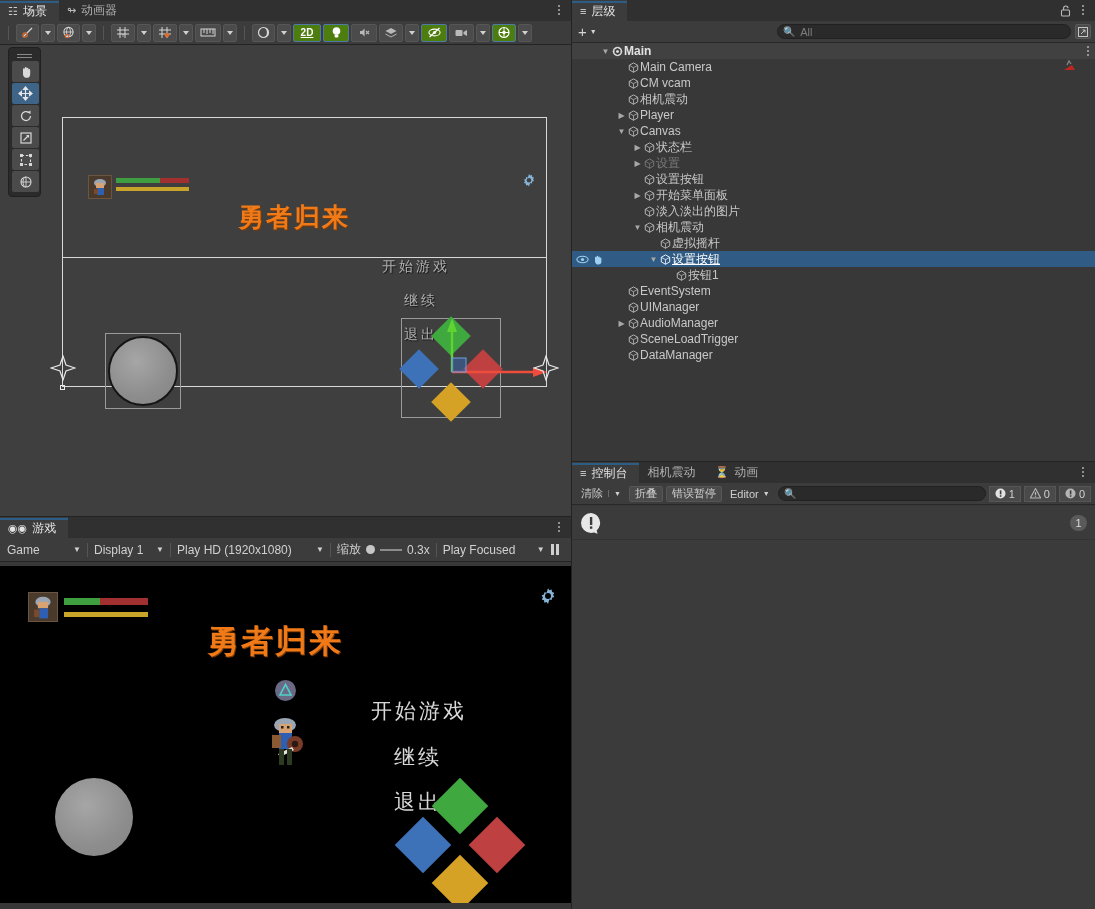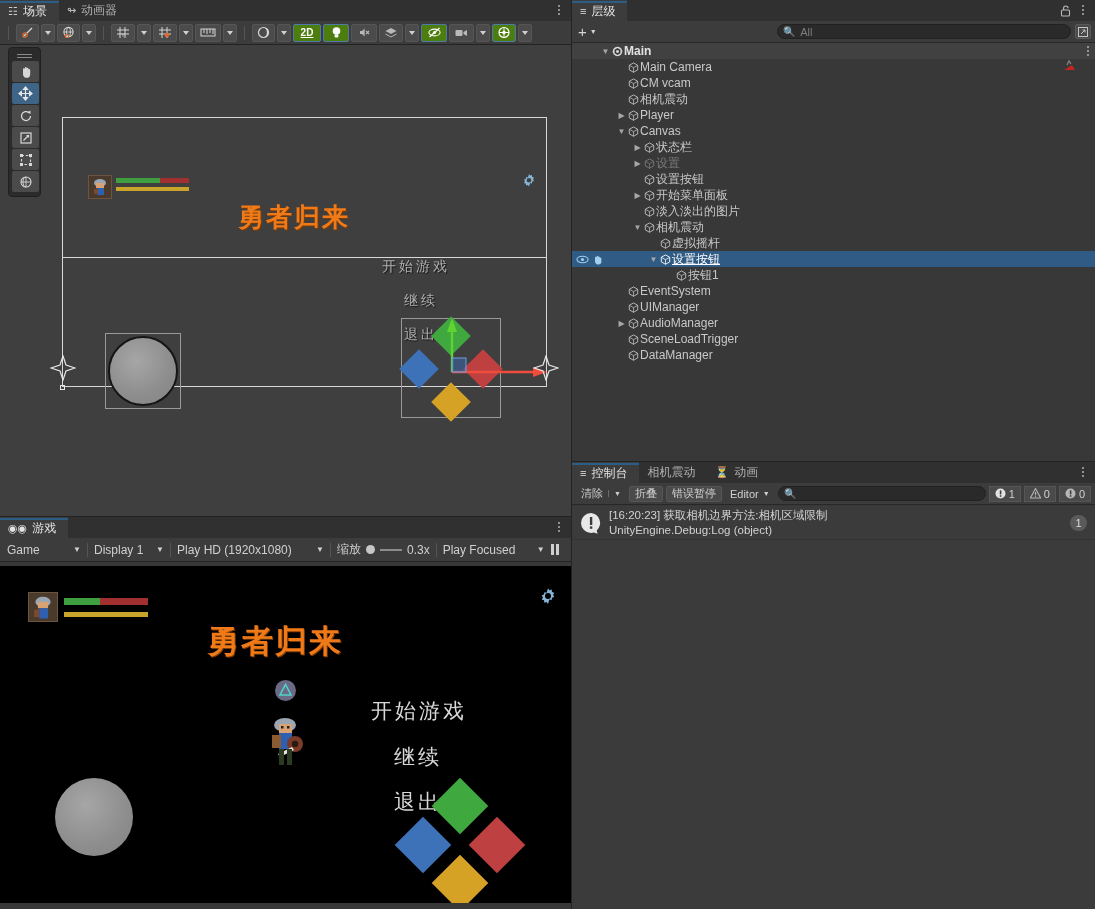--- a/index.html
+++ b/index.html
@@ -764,24 +764,20 @@
       </div>
     </div>
 
     <div id="conList">
       <div class="logrow">
         <svg width="22" height="22" viewBox="0 0 22 22">
           <path d="M11 1a10 10 0 1 0 0 20c1 0 2-.2 3-.5l3.6 1.2-.9-3.3A10 10 0 0 0 11 1z" fill="#e8e8e8"></path>
           <rect x="9.9" y="5" width="2.4" height="8" fill="#3b3b3b"></rect>
           <rect x="9.9" y="14.4" width="2.4" height="2.4" fill="#3b3b3b"></rect>
         </svg>
-        <div class="logtext">
-          <span>[16:20:23] 获取相机边界方法:相机区域限制</span>
-          <span>UnityEngine.Debug:Log (object)</span>
-        </div>
         <div class="logbadge">1</div>
       </div>
     </div>
   </div>
 
   <div class="vsplit"></div>
   <div class="hsplit"></div>
   <div class="hsplit2"></div>
 </div>
 

